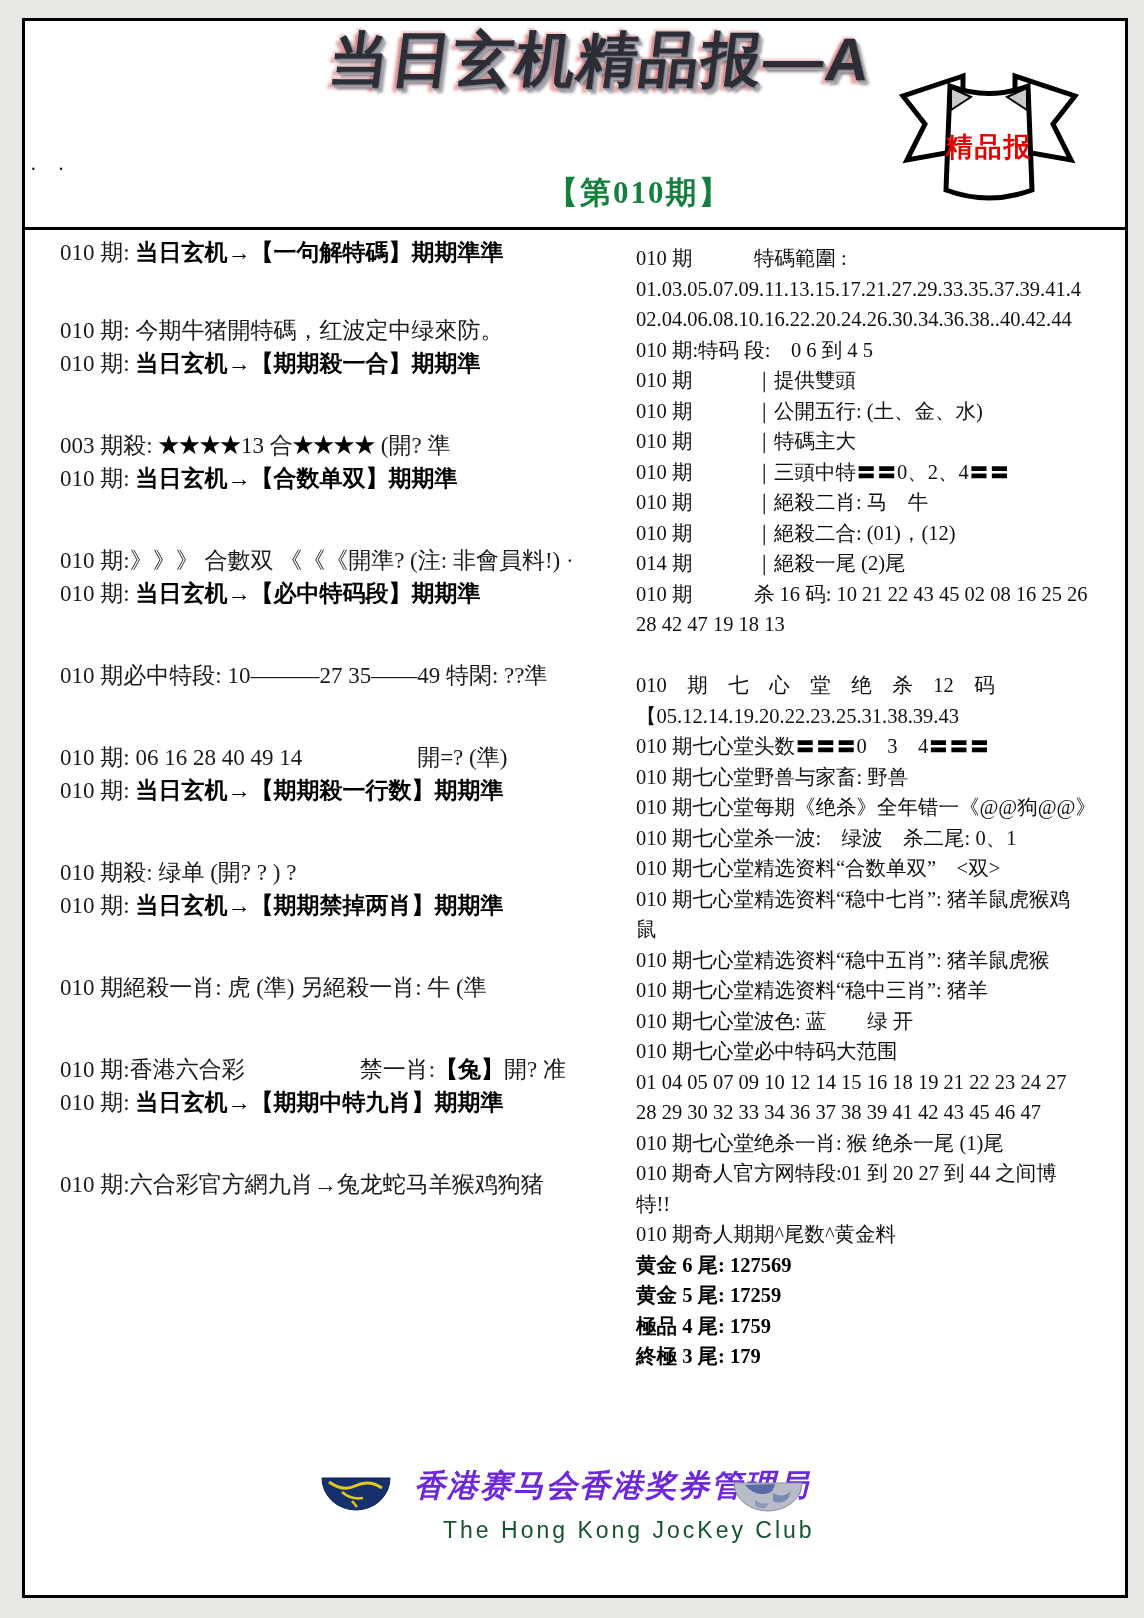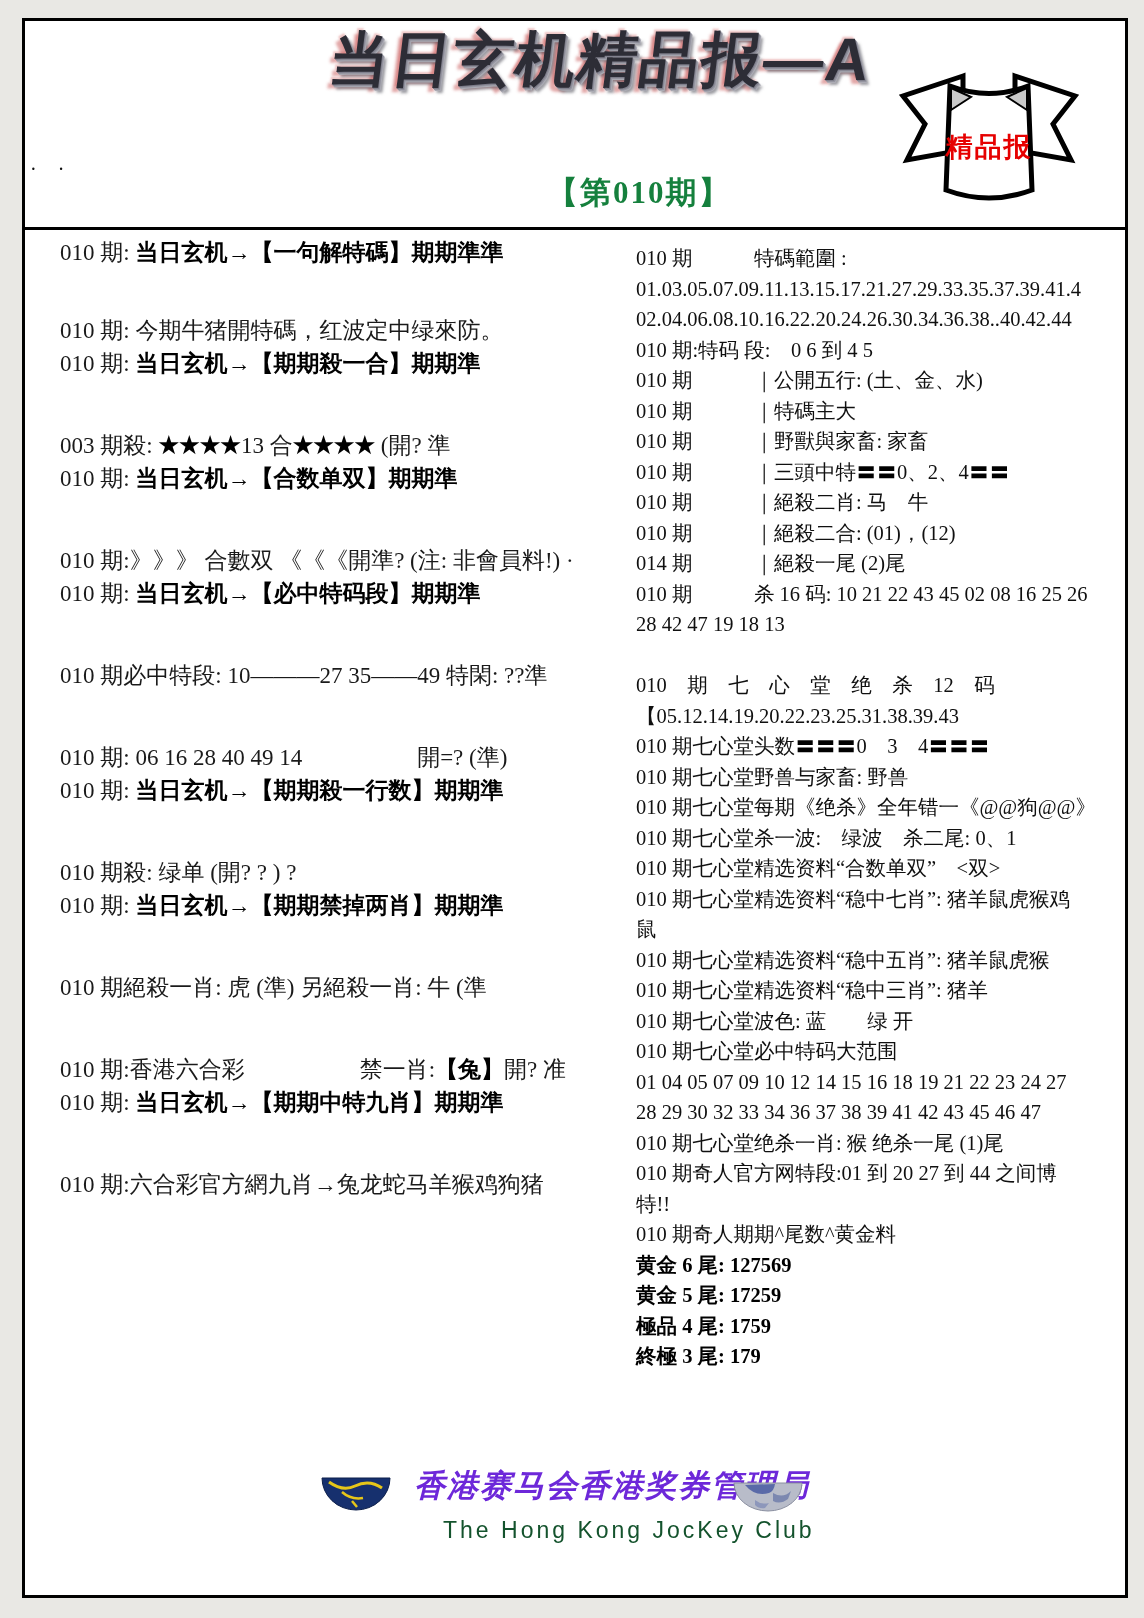--- a/index.html
+++ b/index.html
@@ -128,23 +128,23 @@
     </div>
     <div class="group">
       <div class="line"><span>010 期:六合彩官方網九肖→兔龙蛇马羊猴鸡狗猪</span></div>
     </div>
   </div>
 <div class="col-right">
     <div class="rline"><span>010 期　　　特碼範圍 :</span></div>
     <div class="rline"><span>01.03.05.07.09.11.13.15.17.21.27.29.33.35.37.39.41.4</span></div>
     <div class="rline"><span>02.04.06.08.10.16.22.20.24.26.30.34.36.38..40.42.44</span></div>
     <div class="rline"><span>010 期:特码 段:　0 6 到 4 5</span></div>
+    <div class="rline"><span>010 期　　　｜提供雙頭</span></div>
     <div class="rline"><span>010 期　　　｜公開五行: (土、金、水)</span></div>
     <div class="rline"><span>010 期　　　｜特碼主大</span></div>
-    <div class="rline"><span>010 期　　　｜野獸與家畜: 家畜</span></div>
     <div class="rline"><span>010 期　　　｜三頭中特</span><span class="b">〓〓</span><span>0、2、4</span><span class="b">〓〓</span></div>
     <div class="rline"><span>010 期　　　｜絕殺二肖: 马　牛</span></div>
     <div class="rline"><span>010 期　　　｜絕殺二合: (01)，(12)</span></div>
     <div class="rline"><span>014 期　　　｜絕殺一尾 (2)尾</span></div>
     <div class="rline"><span>010 期　　　杀 16 码: 10 21 22 43 45 02 08 16 25 26</span></div>
     <div class="rline"><span>28 42 47 19 18 13</span></div>
     <div class="rline"></div>
     <div class="rline"><span>010　期　七　心　堂　绝　杀　12　码</span></div>
     <div class="rline"><span>【05.12.14.19.20.22.23.25.31.38.39.43</span></div>
     <div class="rline"><span>010 期七心堂头数</span><span class="b">〓〓〓</span><span>0　3　4</span><span class="b">〓〓〓</span></div>

